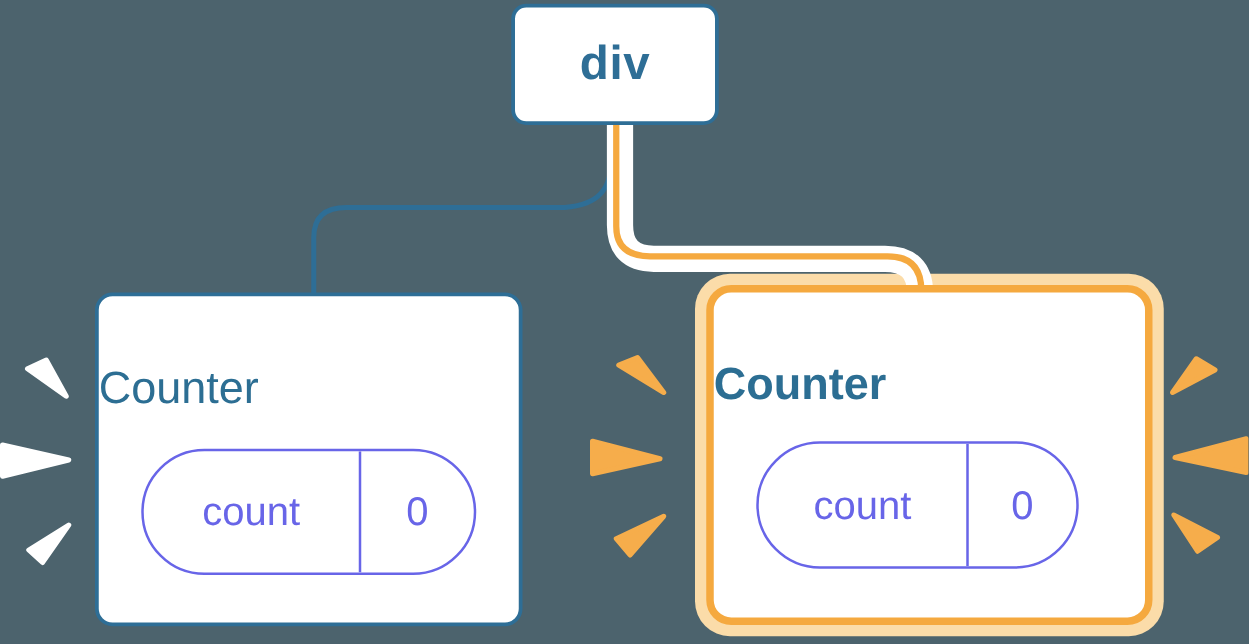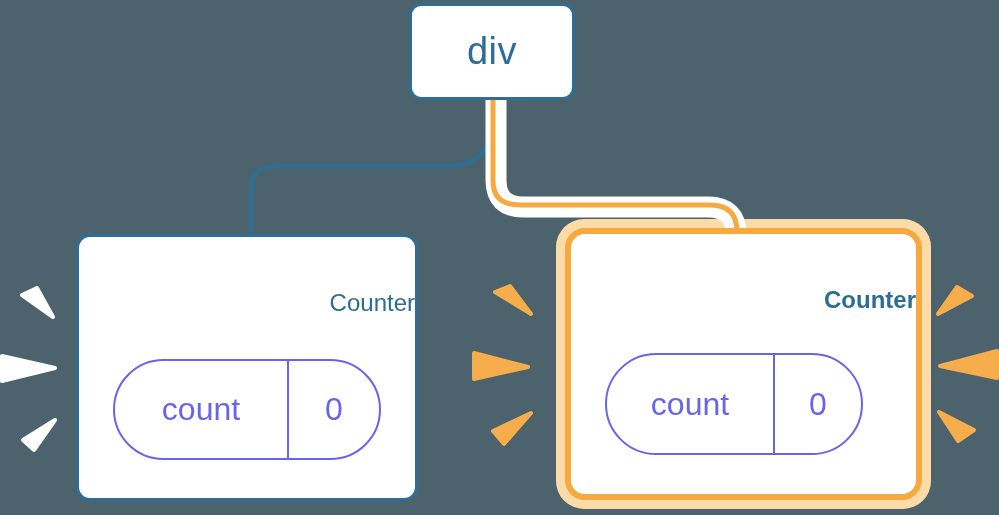--- a/index.html
+++ b/index.html
@@ -12,29 +12,29 @@
   body{background:var(--background);font-family:"Liberation Sans","DejaVu Sans",sans-serif;position:relative}
   .stage{position:relative;width:999px;height:515px}
 
   svg.overlay{position:absolute;left:0;top:0;z-index:1}
   .layer-under{position:absolute;z-index:0}
   .layer-top{position:absolute;z-index:2}
 
   
   .node{left:409px;top:3px;width:166px;height:97px;background:var(--card-bg);
         border:3px solid var(--blue);border-radius:12px;display:flex;align-items:center;justify-content:center}
-  .node-label{font-size:38px;color:var(--blue);font-weight:400;letter-spacing:.5px}
+  .node-label{font-size:38px;color:var(--blue);font-weight:700;letter-spacing:.5px}
 
   
   .card{background:var(--card-bg);border:3px solid var(--blue);border-radius:14px}
   .card-left{left:76px;top:234px;width:342px;height:267px}
   .card-right-ring{left:556px;top:219px;width:375px;height:290px;background:var(--orange-light);border-radius:28px}
   .card-right{left:565px;top:228px;width:357px;height:272px;border:6px solid var(--orange);border-radius:20px;background:var(--card-bg)}
 
-  .card-title{position:absolute;left:0;right:0;text-align:right;font-size:24px;color:var(--title-blue)}
+  .card-title{position:absolute;left:0;right:16px;text-align:left;font-size:36px;color:var(--title-blue)}
   .card-left .card-title{top:52px;font-weight:400}
   .card-right .card-title{top:52px;font-weight:700}
 
   
   .pill{position:absolute;display:flex;border:2px solid var(--purple);border-radius:52px;
         background:var(--card-bg);overflow:hidden;color:var(--purple);font-size:32px}
   .card-left .pill{left:34px;top:122px;width:268px;height:101px}
   .card-right .pill{left:34px;top:119px;width:258px;height:102px}
   .pill-key{flex:1;display:flex;align-items:center;justify-content:center}
   .pill-value{width:92px;border-left:2px solid var(--purple);display:flex;align-items:center;justify-content:center}

